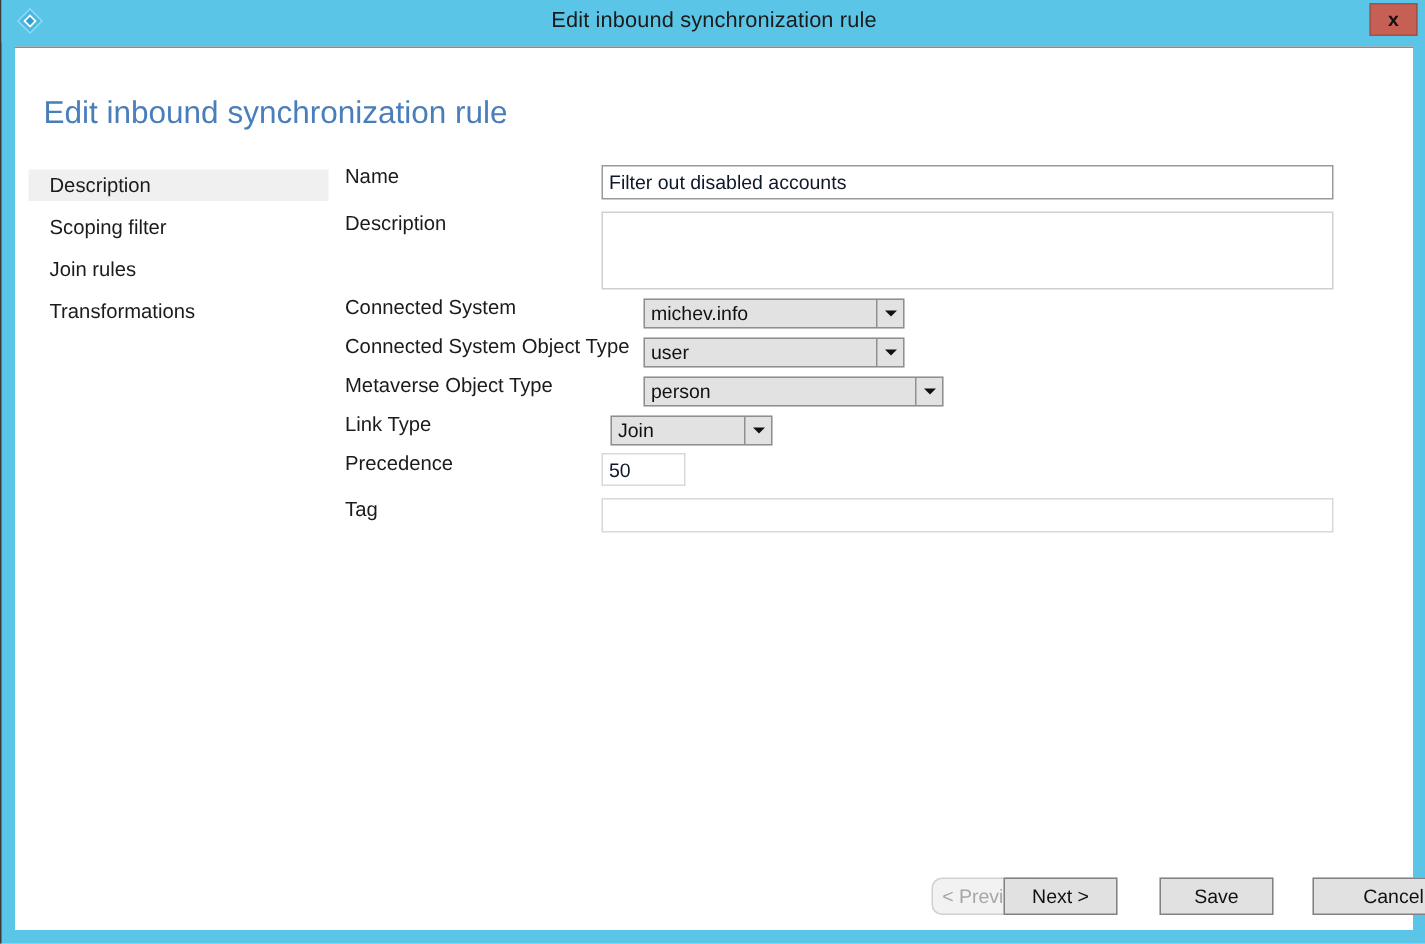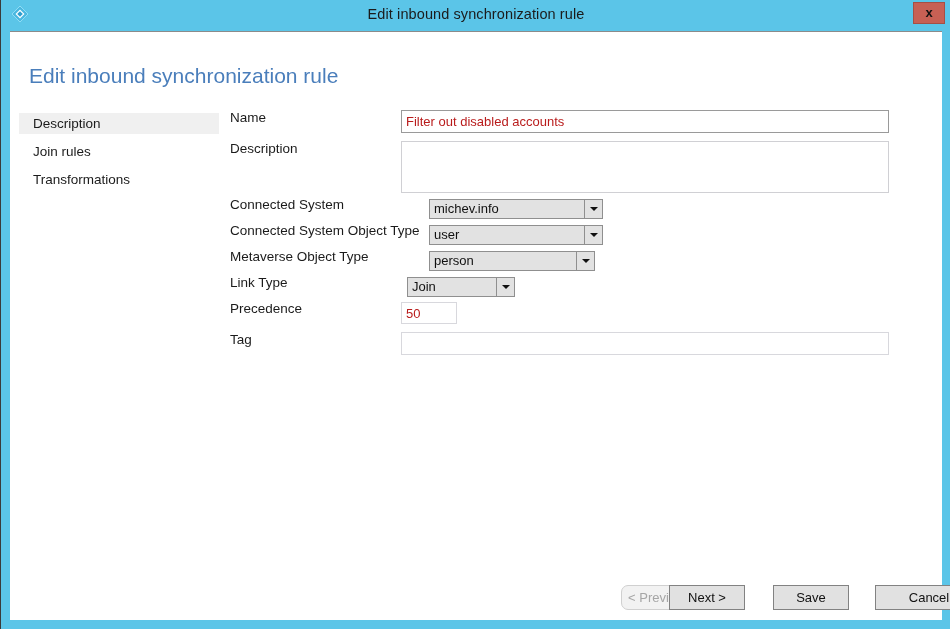--- a/index.html
+++ b/index.html
@@ -119,21 +119,21 @@
     color: #1b1b1b;
     white-space: nowrap;
   }
   .text-input {
     position: absolute;
     background: #ffffff;
     border: 1px solid #9a9a9a;
     box-sizing: border-box;
     font-family: "Liberation Sans", sans-serif;
     font-size: 13px;
-    color: #b91c1c;
+    color: #0f172a;
     padding: 0 4px;
     outline: none;
   }
   .text-input.light-border {
     border: 1px solid #d8d8dd;
   }
   .textarea-input {
     position: absolute;
     background: #ffffff;
     border: 1px solid #d0d0d4;
@@ -230,20 +230,21 @@
     <div id="title-bar-text">Edit inbound synchronization rule</div>
     <div id="close-button">x</div>
   </div>
 
   <div id="content-area">
 
     <div id="page-title">Edit inbound synchronization rule</div>
 
     <div id="nav-list">
       <div class="nav-item selected">Description</div>
+      <div class="nav-item">Scoping filter</div>
       <div class="nav-item">Join rules</div>
       <div class="nav-item">Transformations</div>
     </div>
 
     <div id="form-area">
 
       <div class="field-label" style="left:220px; top:78px;">Name</div>
       <input class="text-input" type="text" style="left: 391px; top: 78px; width: 488px; height: 23px;" value="Filter out disabled accounts">
 
       <div class="field-label" style="left:220px; top:109px;">Description</div>
@@ -255,21 +256,21 @@
         <span class="combo-arrow-btn"></span>
       </div>
 
       <div class="field-label" style="left:220px; top:191px;">Connected System Object Type</div>
       <div class="combobox" style="left:391px; top:193px; width:174px;">
         <span class="combo-value">user</span>
         <span class="combo-arrow-btn"></span>
       </div>
 
       <div class="field-label" style="left:220px; top:217px;">Metaverse Object Type</div>
-      <div class="combobox" style="left:391px; top:219px; width:166px;">
+      <div class="combobox" style="left:391px; top:219px; width:200px;">
         <span class="combo-value">person</span>
         <span class="combo-arrow-btn"></span>
       </div>
 
       <div class="field-label" style="left:220px; top:243px;">Link Type</div>
       <div class="combobox" style="left:369px; top:245px; width:108px;">
         <span class="combo-value">Join</span>
         <span class="combo-arrow-btn"></span>
       </div>
 

